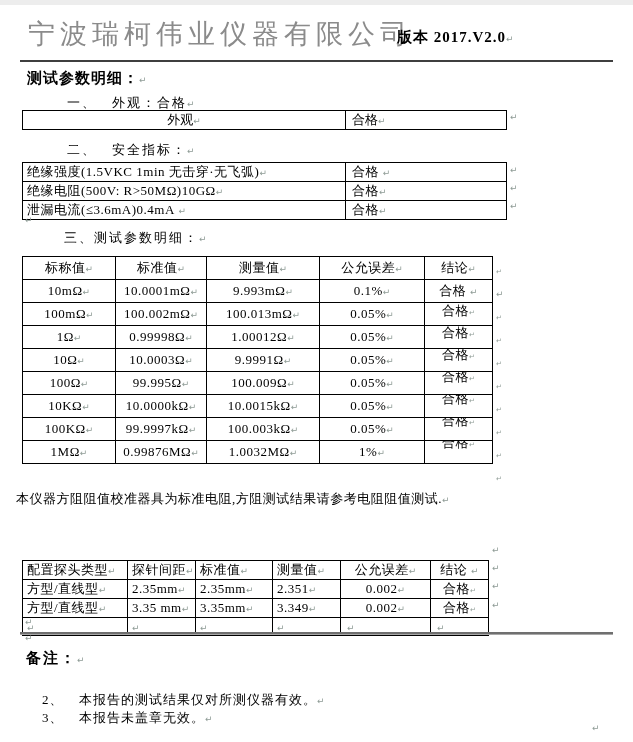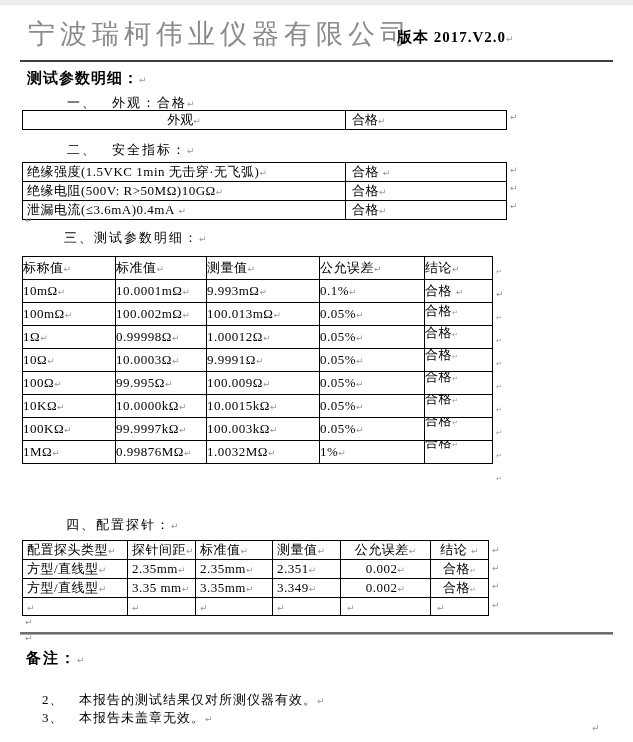--- a/index.html
+++ b/index.html
@@ -22,22 +22,22 @@
              font-family:"Liberation Sans","DejaVu Sans",sans-serif;}
   .ritem{left:0;font-size:13px;letter-spacing:1px;white-space:nowrap;}
   .rnum{display:inline-block;margin-left:42px;width:37px;}
   table{border-collapse:collapse;table-layout:fixed;}
   td{border:1px solid #000;font-size:13px;overflow:hidden;white-space:nowrap;padding:0;}
   .tbl1{left:22px;top:110px;}
   .tbl1 td{height:17px;}
   .tbl2{left:22px;top:162px;}
   .tbl2 td{height:17.6px;letter-spacing:0.5px;}
   .tbl3{left:22px;top:256px;}
-  .tbl3 td{height:22px;text-align:left;letter-spacing:0.5px;}
-  .tbl4{left:22px;top:540px;}
+  .tbl3 td{height:22px;text-align:center;letter-spacing:0.5px;}
+  .tbl4{left:22px;top:560px;}
   .tbl4 td{height:17.2px;letter-spacing:0.5px;}
   .tc{text-align:center;}
   .tl{text-align:left;padding-left:4px;}
   .pad6{padding-left:6px;}
   .lsh{letter-spacing:2px;}
   .pm{color:#8e9b95;font-size:9px;font-family:"DejaVu Sans",sans-serif;letter-spacing:0;
       font-weight:normal;vertical-align:baseline;}
   .pm.sm{font-size:7px;}
   .pm.abs{position:absolute;}
   .concl{position:relative;display:inline-block;}
@@ -178,22 +178,22 @@
   <span class="pm abs" style="left:496px;top:289px;">↵</span>
   <span class="pm sm abs" style="left:496px;top:314px;">↵</span>
   <span class="pm sm abs" style="left:496px;top:337px;">↵</span>
   <span class="pm sm abs" style="left:496px;top:360px;">↵</span>
   <span class="pm sm abs" style="left:496px;top:383px;">↵</span>
   <span class="pm sm abs" style="left:496px;top:406px;">↵</span>
   <span class="pm sm abs" style="left:496px;top:429px;">↵</span>
   <span class="pm sm abs" style="left:496px;top:452px;">↵</span>
   <span class="pm sm abs" style="left:496px;top:475px;">↵</span>
 
-
-  <div class="abs s-line h-s4"><span>四、配置探针：</span><span class="pm">↵</span></div>
+  <div class="abs note"><span>本仪器方阻阻值校准器具为标准电阻,方阻测试结果请参考电阻阻值测试.</span><span class="pm">↵</span></div>
+
   <table class="abs tbl4">
     <colgroup>
         <col style="width:105px">
         <col style="width:68px">
         <col style="width:77px">
         <col style="width:68px">
         <col style="width:90px">
         <col style="width:58px">
       </colgroup>
     <tbody>

